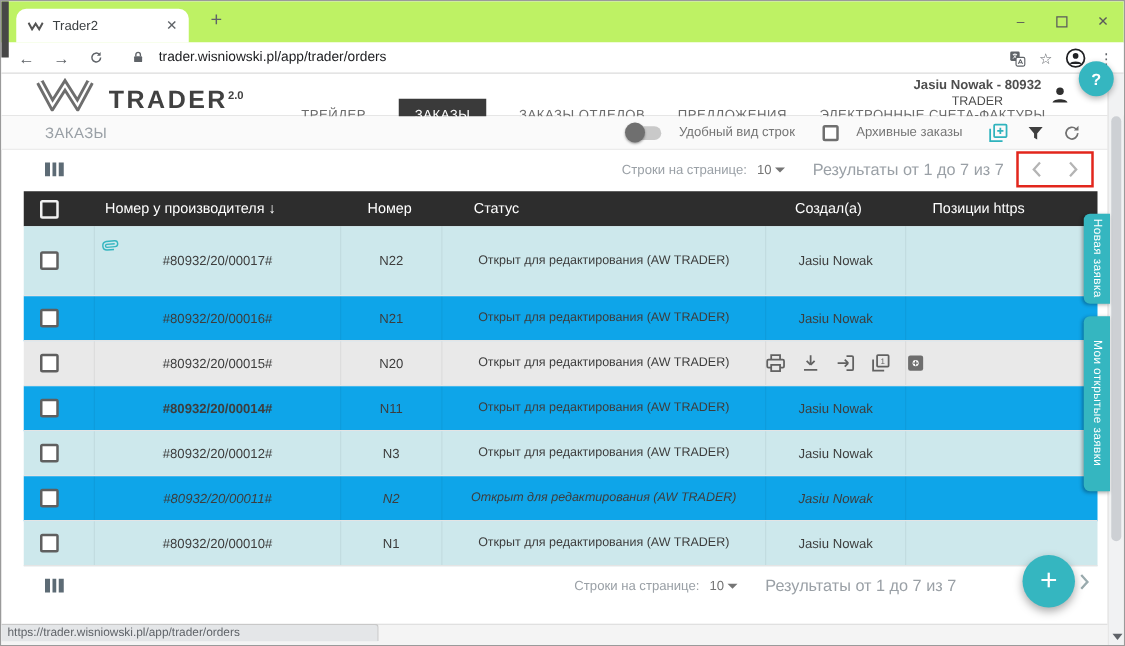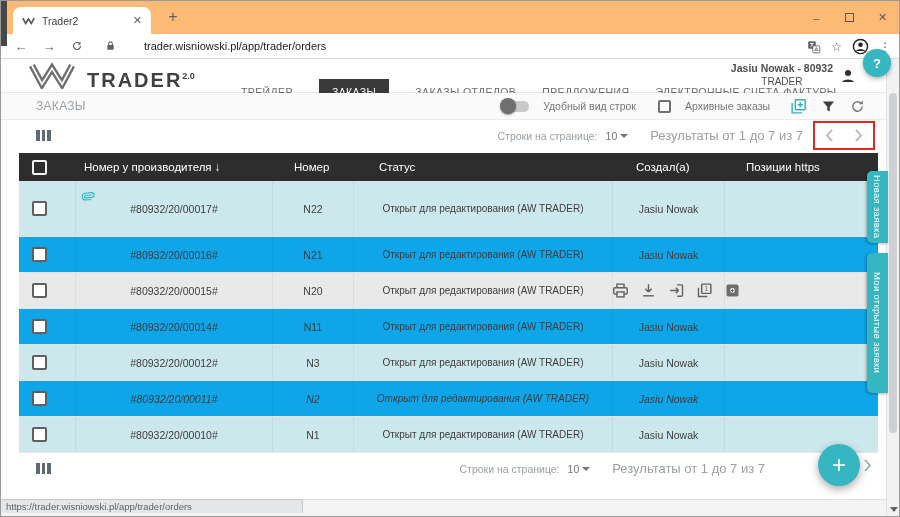--- a/index.html
+++ b/index.html
@@ -5,34 +5,34 @@
   :root{
     --accent:#35b6c0; --row-highlight:#cde8ec; --row-hover:#e9e9e9;
     --thead:#2d2d2d; --nav-active:#3a3a3a; --annotation:#e2261c;
   }
   *{box-sizing:border-box;margin:0;padding:0}
   html,body{width:900px;height:517px}
   body{position:relative;font-family:"Liberation Sans",sans-serif;background:#fff;overflow:hidden;border:1px solid #9a9a9a}
   svg{display:block}
 
   
-  .titlebar{position:absolute;top:0;left:0;right:0;height:33px;background:#fdba74}
+  .titlebar{position:absolute;top:0;left:0;right:0;height:33px;background:#bef264}
   .dark-edge{position:absolute;left:0;top:0;width:6px;height:45px;background:#474747;z-index:6}
   .tab{position:absolute;left:12px;top:6px;width:138px;height:27px;background:#fff;border-radius:8px 8px 0 0;display:flex;align-items:center;padding:0 9px;z-index:2}
   .tab-title{font-size:10.5px;color:#3c4043;margin-left:7px;flex:1;white-space:nowrap;overflow:hidden}
   .tab-close{font-size:11px;color:#5f6368;cursor:default}
   .newtab{position:absolute;left:160px;top:4px;font-size:16px;color:#5f6368;width:24px;height:24px;text-align:center;line-height:24px}
   .win-controls{position:absolute;right:0;top:0;height:33px;display:flex;align-items:center}
   .win-btn{width:33px;height:33px;display:flex;align-items:center;justify-content:center;color:#5a5a5a;font-size:11px}
   .win-max{width:9px;height:9px;border:1px solid #5a5a5a}
 
   .addressbar{position:absolute;top:33px;left:0;right:0;height:25px;background:#fff;border-bottom:1px solid #dcdcdc;display:flex;align-items:center;z-index:1}
   .nav-ic{color:#5f6368;font-size:13px;width:24px;text-align:center}
   .addr-left{display:flex;align-items:center;margin-left:8px;gap:4px}
-  .url-text{font-size:11px;color:#202124;margin-left:24px}
+  .url-text{font-size:11px;color:#202124;margin-left:7px}
   .addr-right{position:absolute;right:8px;top:0;height:25px;display:flex;align-items:center;gap:10px}
   .addr-right .g{color:#5f6368;font-size:12px}
   .avatar-dot{width:17px;height:17px}
 
   
   .appheader{position:absolute;top:58px;left:0;right:0;height:34px;background:#fff;border-bottom:1px solid #e6e6e6}
   .logo{position:absolute;left:28px;top:3px;display:flex;align-items:flex-start}
   .brand{font-size:20px;font-weight:bold;color:#414141;letter-spacing:2px;margin-left:12px;line-height:28px}
   .brand sup{font-size:9px;letter-spacing:0}
   .mainnav{position:absolute;left:240px;top:16px;height:34px;display:flex;align-items:center;gap:26px}
@@ -327,21 +327,21 @@
               </svg>
             </span>
           </span>
         </div>
         <div class="cell" style="width: 153px;"></div>
       </div>
       <div class="row plain" style="height: 36px;">
         <div class="cell check" style="width: 57px;">
           <span class="cb"></span>
         </div>
-        <div class="cell" style="width: 197px;">#80932/20/00014#</div>
+        <div class="cell" style="width: 197px; font-weight: bold;">#80932/20/00014#</div>
         <div class="cell" style="width: 81px;">N11</div>
         <div class="cell" style="width: 259px; font-size: 10px;">Открыт для редактирования (AW TRADER)</div>
         <div class="cell" style="width: 112px;">Jasiu Nowak</div>
         <div class="cell" style="width: 153px;"></div>
       </div>
       <div class="row highlight" style="height: 36px;">
         <div class="cell check" style="width: 57px;">
           <span class="cb"></span>
         </div>
         <div class="cell" style="width: 197px;">#80932/20/00012#</div>

